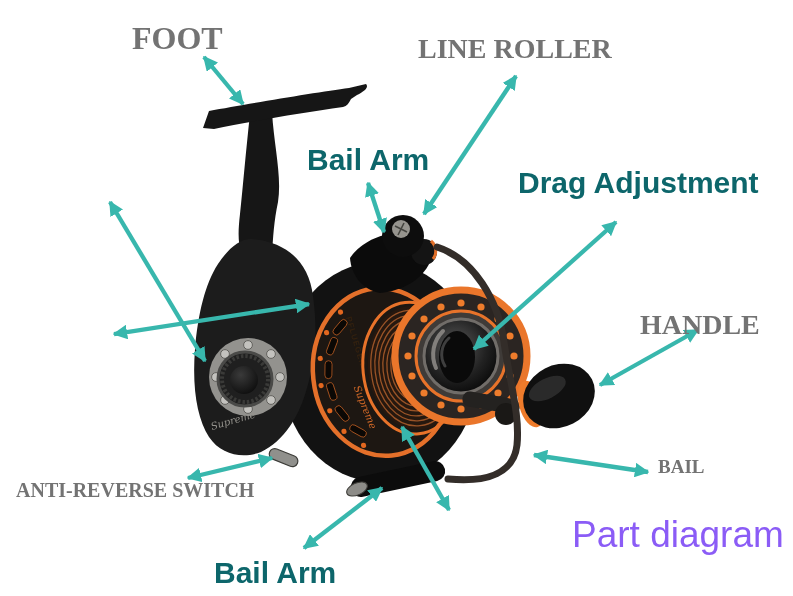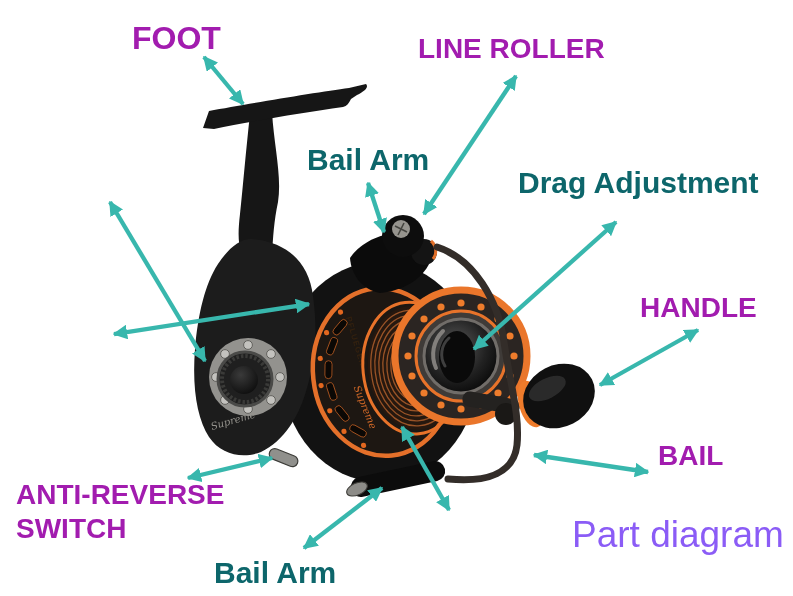--- a/index.html
+++ b/index.html
@@ -8,38 +8,38 @@
     width:793px;height:596px;
     background:#ffffff;
     overflow:hidden;
     font-family:"DejaVu Sans", sans-serif;
   }
   .art{position:absolute;left:0;top:0;width:793px;height:596px;}
   .lbl{
     position:absolute;
     white-space:nowrap;
     font-weight:700;
-    color:#a21caf;
-    font-family:Liberation Sans, sans-serif;
+    color:#737373;
+    font-family:Liberation Serif, serif;
     letter-spacing:0px;
   }
   .mixed{
     font-family:"Liberation Sans", sans-serif;
     color:#0D666B;
   }
   .lbl-foot{left:132px;top:20px;font-size:32px;}
   .lbl-line-roller{left:418px;top:33px;font-size:28px;}
   .lbl-bail-arm-top{left:307px;top:143px;font-size:30px;}
   .lbl-drag{left:518px;top:166px;font-size:30px;}
   .lbl-body{left:14px;top:171px;font-size:29px;}
   .lbl-rotor{left:24px;top:317px;font-size:30px;}
-  .lbl-handle{left:640px;top:292px;font-size:28px;}
-  .lbl-ars{left:16px;top:478px;font-size:28px;width:252px;white-space:normal;line-height:1.22;}
+  .lbl-handle{left:640px;top:309px;font-size:28px;}
+  .lbl-ars{left:16px;top:478px;font-size:20px;width:252px;white-space:normal;line-height:1.22;}
   .lbl-line-spool{left:362px;top:514px;font-size:28px;}
-  .lbl-bail{left:658px;top:440px;font-size:28px;text-align:right;}
+  .lbl-bail{left:658px;top:456px;font-size:19px;text-align:right;}
   .lbl-bail-arm-bottom{left:214px;top:556px;font-size:30px;}
   .lbl-caption{
     left:572px;top:514px;font-size:37px;font-weight:400;
     font-family:"Liberation Sans", sans-serif;
     color:#8b5cf6;
   }
   .brandtxt{font-family:"Liberation Sans", sans-serif;font-size:8px;font-weight:700;fill:#33210f;letter-spacing:1px;}
   .seriestxt{font-family:"DejaVu Serif", serif;font-style:italic;font-size:10px;fill:#d96c28;}
   .bodyseriestxt{font-family:"DejaVu Serif", serif;font-style:italic;font-size:10px;fill:#96948e;}
 </style>

